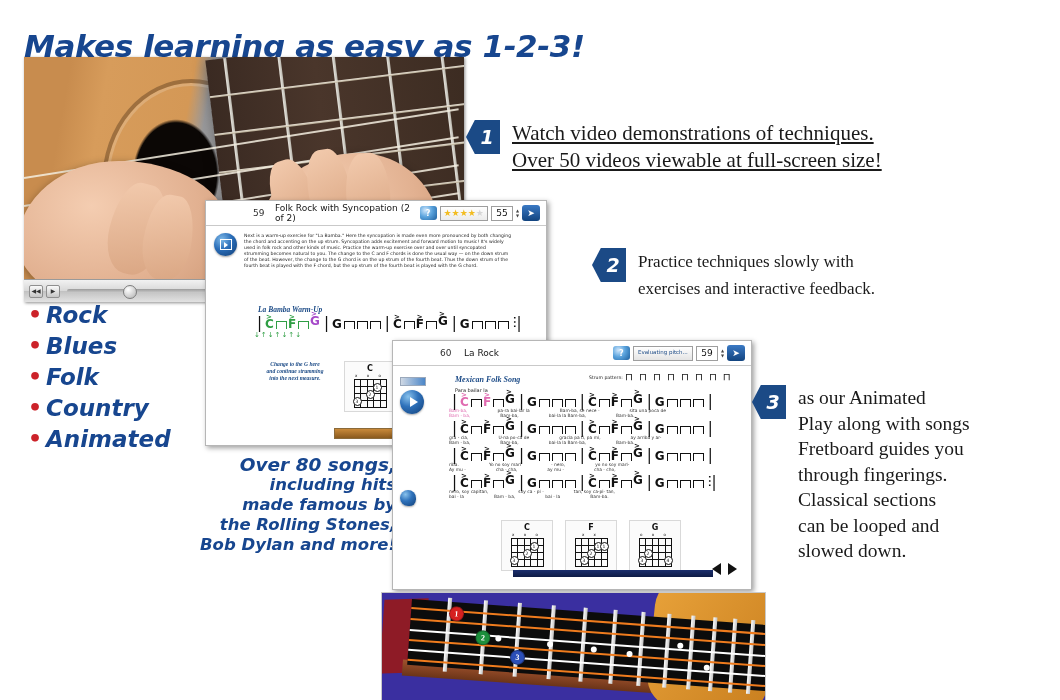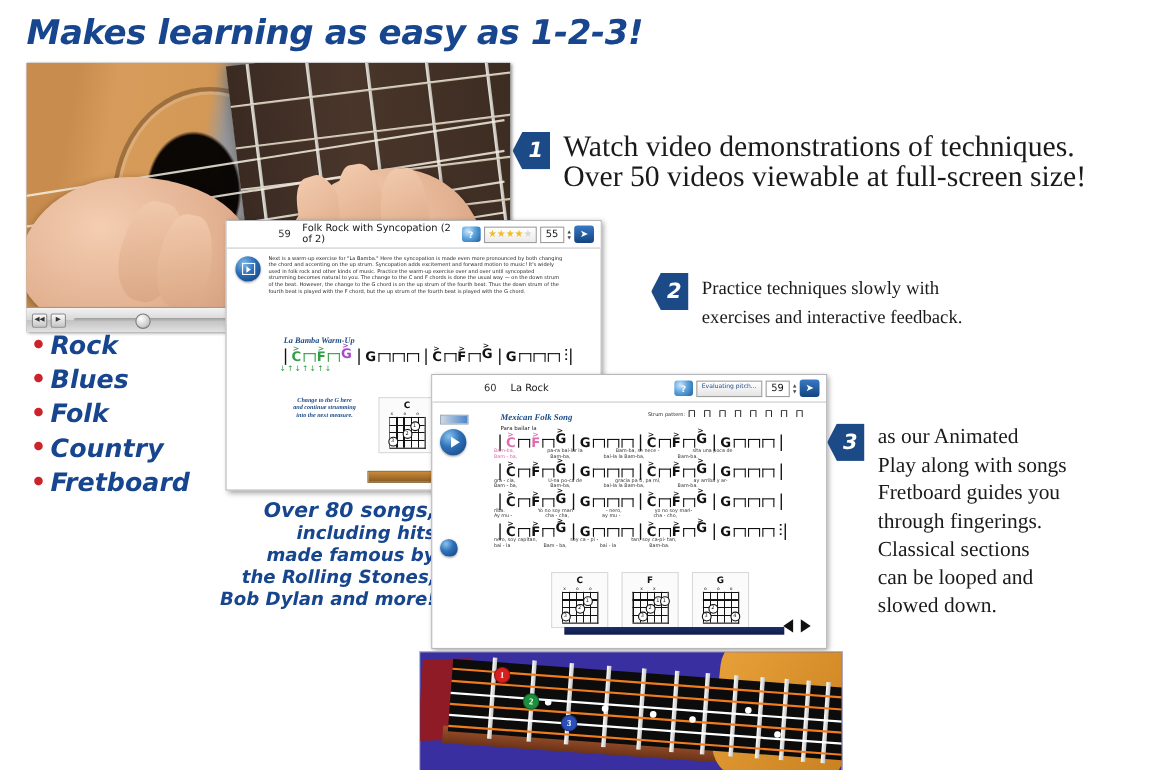--- a/index.html
+++ b/index.html
@@ -10,21 +10,21 @@
     width: 1060px; height: 700px;
     position: relative;
     overflow: hidden;
     font-family: "Liberation Serif", serif;
   }
   .page { position: absolute; inset: 0; }
 
   
   #headline {
     position: absolute;
-    left: 24px; top: 12px;
+    left: 24px; top: 28px;
     font-family: "DejaVu Sans", sans-serif;
     font-style: italic;
     font-weight: bold;
     font-size: 31px;
     letter-spacing: -0.4px;
     color: #17468f;
     white-space: nowrap;
   }
 
   
@@ -152,21 +152,21 @@
     font-style: italic; font-weight: bold;
     font-size: 19px; color: #ffffff;
     padding-left: 8px;
   }
   .callout-text {
     font-family: "Liberation Serif", serif;
     color: #1a1a1a;
     margin-left: 12px;
   }
   #callout-1 { left: 466px; top: 120px; }
-  #callout-1 .callout-text { font-size: 27px; line-height: 27px; white-space: nowrap; }
+  #callout-1 .callout-text { font-size: 21px; line-height: 27px; white-space: nowrap; text-decoration: underline; }
   #callout-2 { left: 592px; top: 248px; }
   #callout-2 .callout-text { font-size: 17px; line-height: 27px; white-space: nowrap; }
   #callout-3 { left: 752px; top: 385px; }
   #callout-3 .callout-text { font-size: 19.5px; line-height: 25.5px; }
 
   
   .appwin {
     position: absolute;
     background: #ffffff;
     border: 1px solid #b6b6b6;
@@ -383,21 +383,21 @@
       </div>
     </div>
   </div>
 
   <div id="genre-list">
     <ul>
       <li>Rock</li>
       <li>Blues</li>
       <li>Folk</li>
       <li>Country</li>
-      <li>Fretboard</li>
+      <li>Animated</li>
     </ul>
   </div>
 
   <div id="songs-caption">
     <div class="lead">Over 80 songs,</div>
     <div>including hits</div>
     <div>made famous by</div>
     <div>the Rolling Stones,</div>
     <div>Bob Dylan and more!</div>
   </div>

